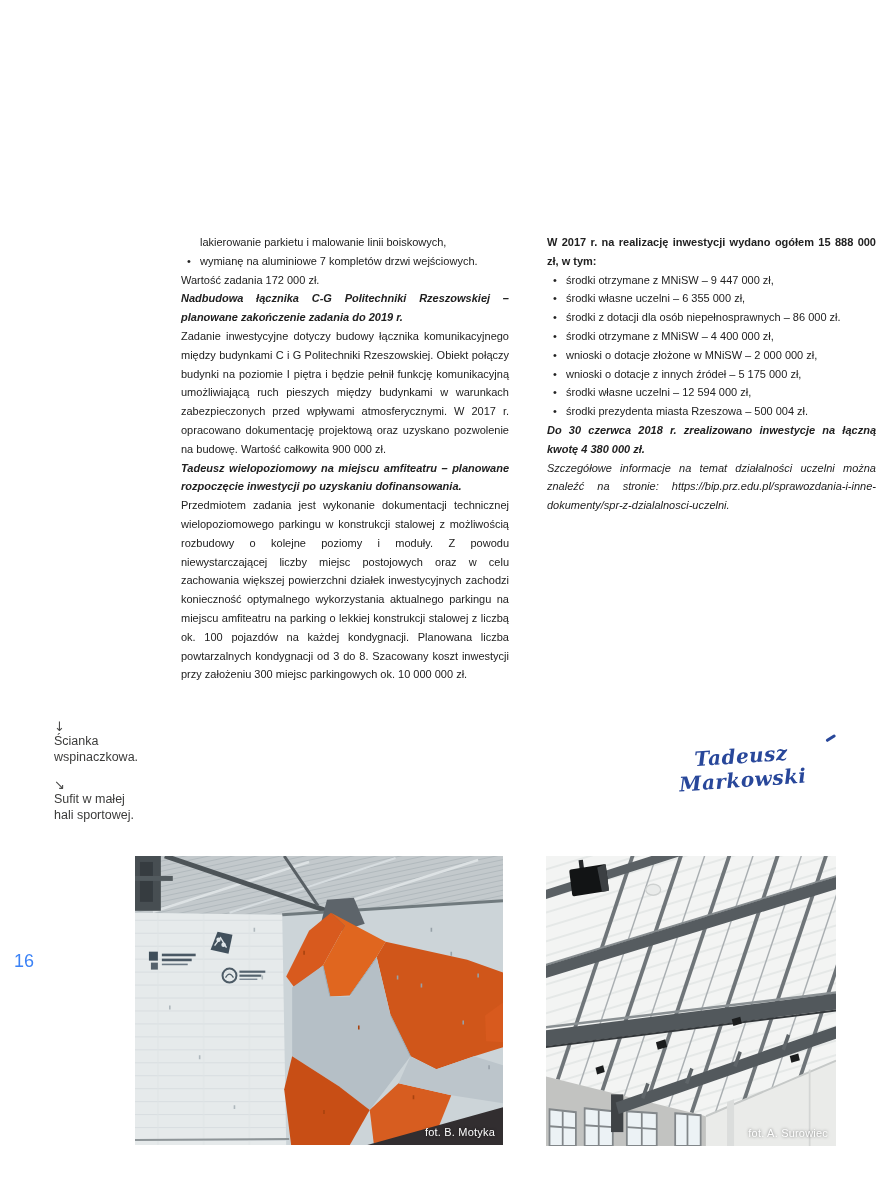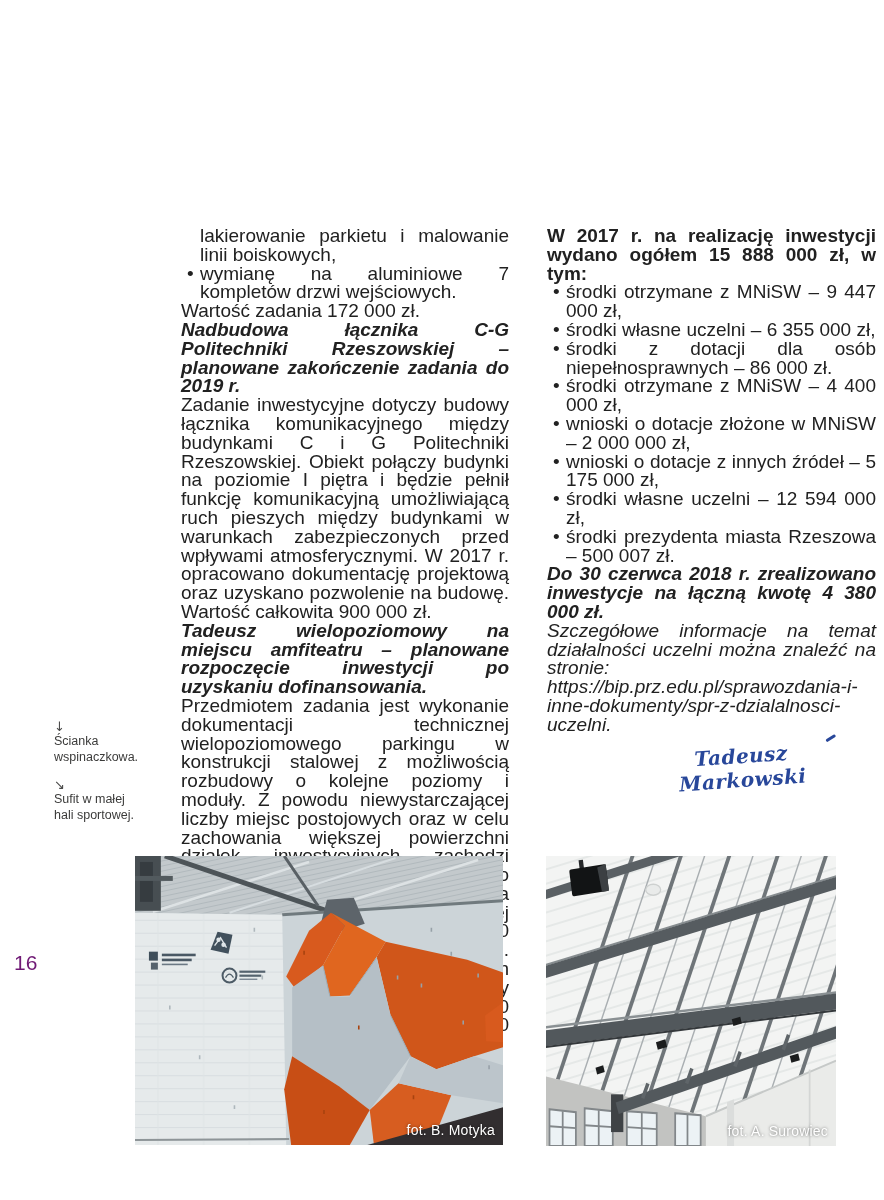--- a/index.html
+++ b/index.html
@@ -1,29 +1,29 @@
 <!DOCTYPE html>
 <html lang="pl"><head>
 <meta charset="utf-8">
 <style>
   html,body{margin:0;padding:0;background:#ffffff;}
   #page{position:relative;width:884px;height:1200px;background:#ffffff;overflow:hidden;
         font-family:"Liberation Sans",sans-serif;color:#212121;}
 
   
-  .pagenum{position:absolute;left:14px;top:951px;font-size:21px;color:#701a75;}
+  .pagenum{position:absolute;left:14px;top:951px;font-size:18px;color:#3b82f6;}
 
   
   .margin-notes{position:absolute;left:54px;top:719px;width:120px;
                 font-size:12.5px;line-height:15.5px;color:#3b3b3a;}
   .note+.note{margin-top:12px;}
   .note .arrow{display:block;font-family:"DejaVu Sans",sans-serif;font-size:13px;line-height:15px;color:#4a4a49;}
 
   
-  .col{position:absolute;top:227px;font-size:19px;line-height:18.8px;overflow-wrap:break-word;}
+  .col{position:absolute;top:233px;font-size:11px;line-height:18.8px;overflow-wrap:break-word;}
   .col-left{left:181px;width:328px;}
   .col-right{left:547px;width:329px;}
   .col p{margin:0;}
   .h{font-weight:700;text-align:justify;}
   .b{text-align:justify;}
   .block{margin-top:14px;font-style:italic;}
   .blist{list-style:none;margin:0;padding:0;}
   .blist li{position:relative;padding-left:19px;text-align:justify;}
   .blist li::before{content:"\2022";position:absolute;left:6px;top:0;}
   .blist li.cont::before{content:"";}
@@ -33,21 +33,21 @@
              font-family:"DejaVu Serif",serif;font-style:italic;font-weight:700;
              font-size:20px;letter-spacing:.5px;color:#28479a;transform:rotate(-4deg);}
   .signature::after{content:"";position:absolute;right:4px;top:-1px;width:11px;height:2.5px;
              background:#28479a;border-radius:2px;transform:rotate(-28deg);}
 
   
   .photo{position:absolute;overflow:hidden;}
   .photo-left{left:135px;top:856px;width:368px;height:289px;}
   .photo-right{left:546px;top:856px;width:290px;height:290px;}
   .photo svg{display:block;width:100%;height:100%;}
-  .credit{position:absolute;right:8px;bottom:7px;color:#ffffff;font-size:14px;
+  .credit{position:absolute;right:8px;bottom:7px;color:#ffffff;font-size:11px;
           letter-spacing:.2px;text-shadow:0 0 3px rgba(0,0,0,.55);}
 </style>
 </head>
 <body>
 
 <div id="page">
 
   <div class="pagenum">16</div>
 
   <div class="margin-notes">
@@ -80,21 +80,21 @@
     <ul class="blist">
       <li>środki otrzymane z MNiSW – 9 447 000 zł,</li>
       <li>środki własne uczelni – 6 355 000 zł,</li>
       <li>środki z dotacji dla osób niepełnosprawnych – 86 000 zł.</li>
     </ul>
     <ul class="blist">
       <li>środki otrzymane z MNiSW – 4 400 000 zł,</li>
       <li>wnioski o dotacje złożone w MNiSW – 2 000 000 zł,</li>
       <li>wnioski o dotacje z innych źródeł – 5 175 000 zł,</li>
       <li>środki własne uczelni – 12 594 000 zł,</li>
-      <li>środki prezydenta miasta Rzeszowa – 500 007 zł.</li>
+      <li>środki prezydenta miasta Rzeszowa – 500 004 zł.</li>
     </ul>
     <p class="h block">Do 30 czerwca 2018 r. zrealizowano inwestycje na łączną kwotę 4 380 000 zł.</p>
     <p class="b block">Szczegółowe informacje na temat działalności uczelni można znaleźć na stronie: https://bip.prz.edu.pl/sprawozdania-i-inne-dokumenty/spr-z-dzialalnosci-uczelni.</p>
   </div>
 
   <div class="signature">Tadeusz Markowski</div>
 
   <div class="photo photo-left">
     <svg viewBox="0 0 370 290" preserveAspectRatio="none">
       <defs>

